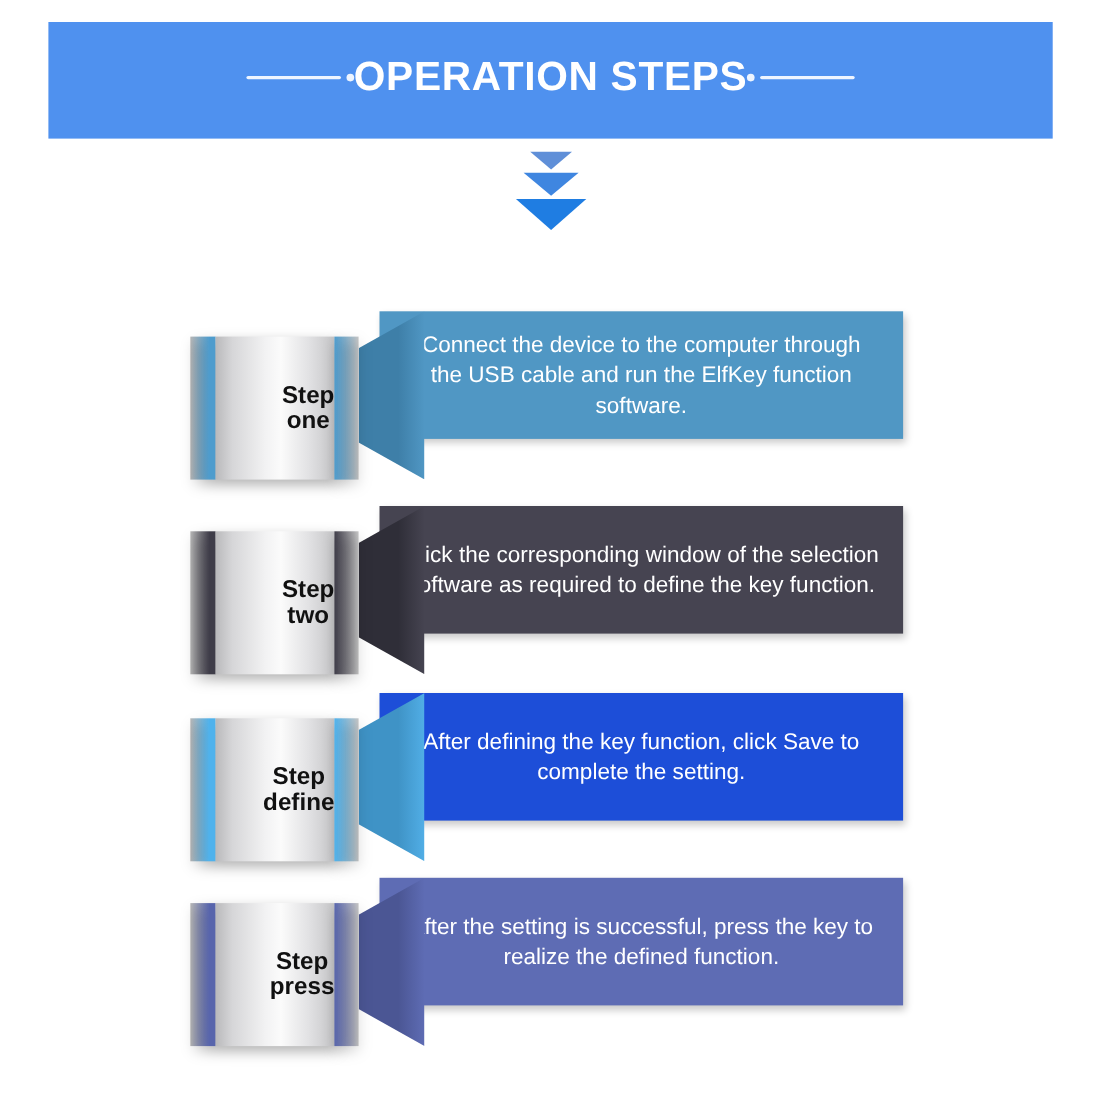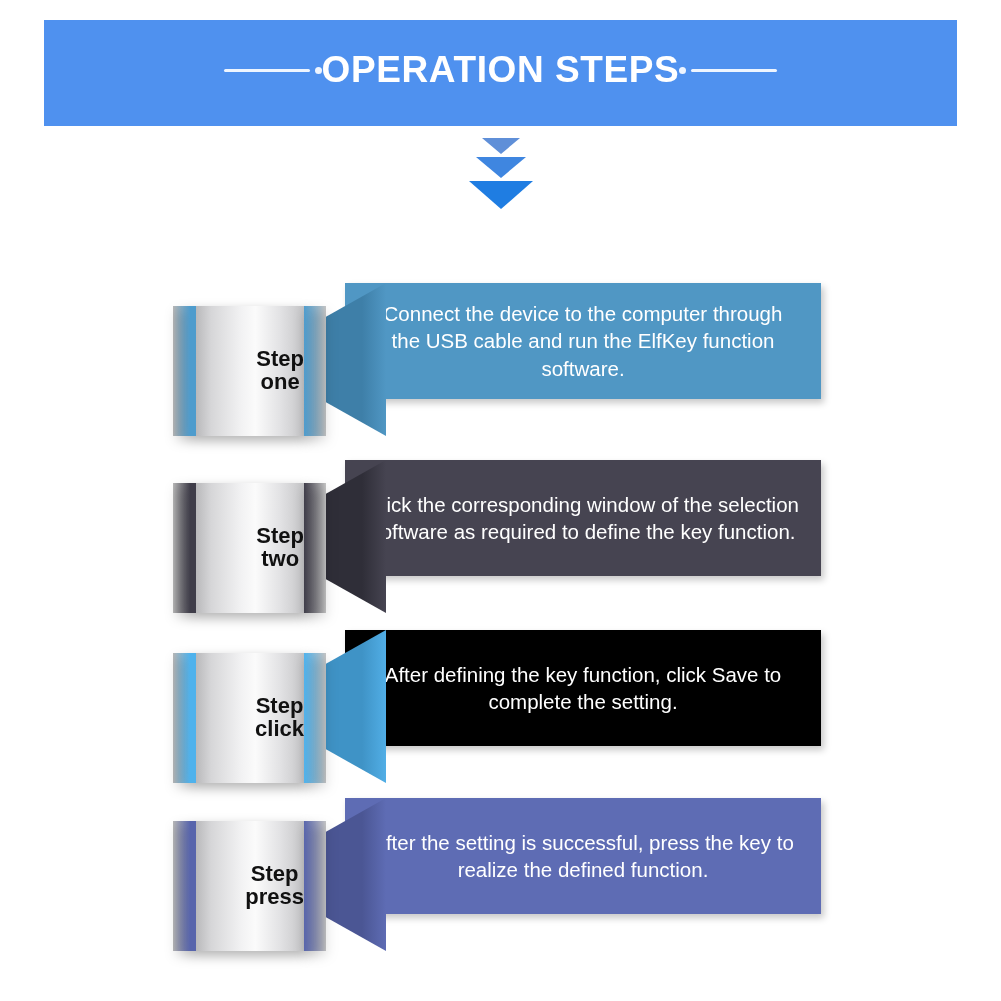--- a/index.html
+++ b/index.html
@@ -243,29 +243,29 @@
           <span>Step</span>
           <span class="l2">two</span>
         </span>
       </span>
     </div>
     <div class="block-edge-right" id="edgeR1" style="background: linear-gradient(90deg, rgb(63, 61, 73), rgba(0, 0, 0, 0.22));"></div>
   </div>
 
   <div class="step-row" id="row2" style="top: 620px;">
     <div class="wedge" id="wedge2" style="background: linear-gradient(90deg, rgb(63, 147, 198) 0%, rgb(63, 147, 198) 60%, rgb(81, 174, 230) 100%);"></div>
-    <div class="banner" id="banner2" style="background: #000000;">
+    <div class="banner" id="banner2" style="background: #1d4ed8;">
       <span class="banner-text">After defining the key function, click Save to complete the setting.</span>
     </div>
     <div class="block">
       <span class="block-edge-left" id="edgeL2" style="background: linear-gradient(90deg, rgba(0, 0, 0, 0.28), rgb(79, 178, 236) 75%);"></span>
       <span class="block-face">
         <span class="block-label">
           <span>Step</span>
-          <span class="l2">click</span>
+          <span class="l2">define</span>
         </span>
       </span>
     </div>
     <div class="block-edge-right" id="edgeR2" style="background: linear-gradient(90deg, rgb(79, 178, 236), rgba(0, 0, 0, 0.22));"></div>
   </div>
 
   <div class="step-row" id="row3" style="top: 788px;">
     <div class="wedge" id="wedge3" style="background: linear-gradient(90deg, rgb(75, 86, 148) 0%, rgb(75, 86, 148) 60%, rgb(94, 108, 180) 100%);"></div>
     <div class="banner" id="banner3" style="background: rgb(94, 108, 180);">
       <span class="banner-text">After the setting is successful, press the key to realize the defined function.</span>

